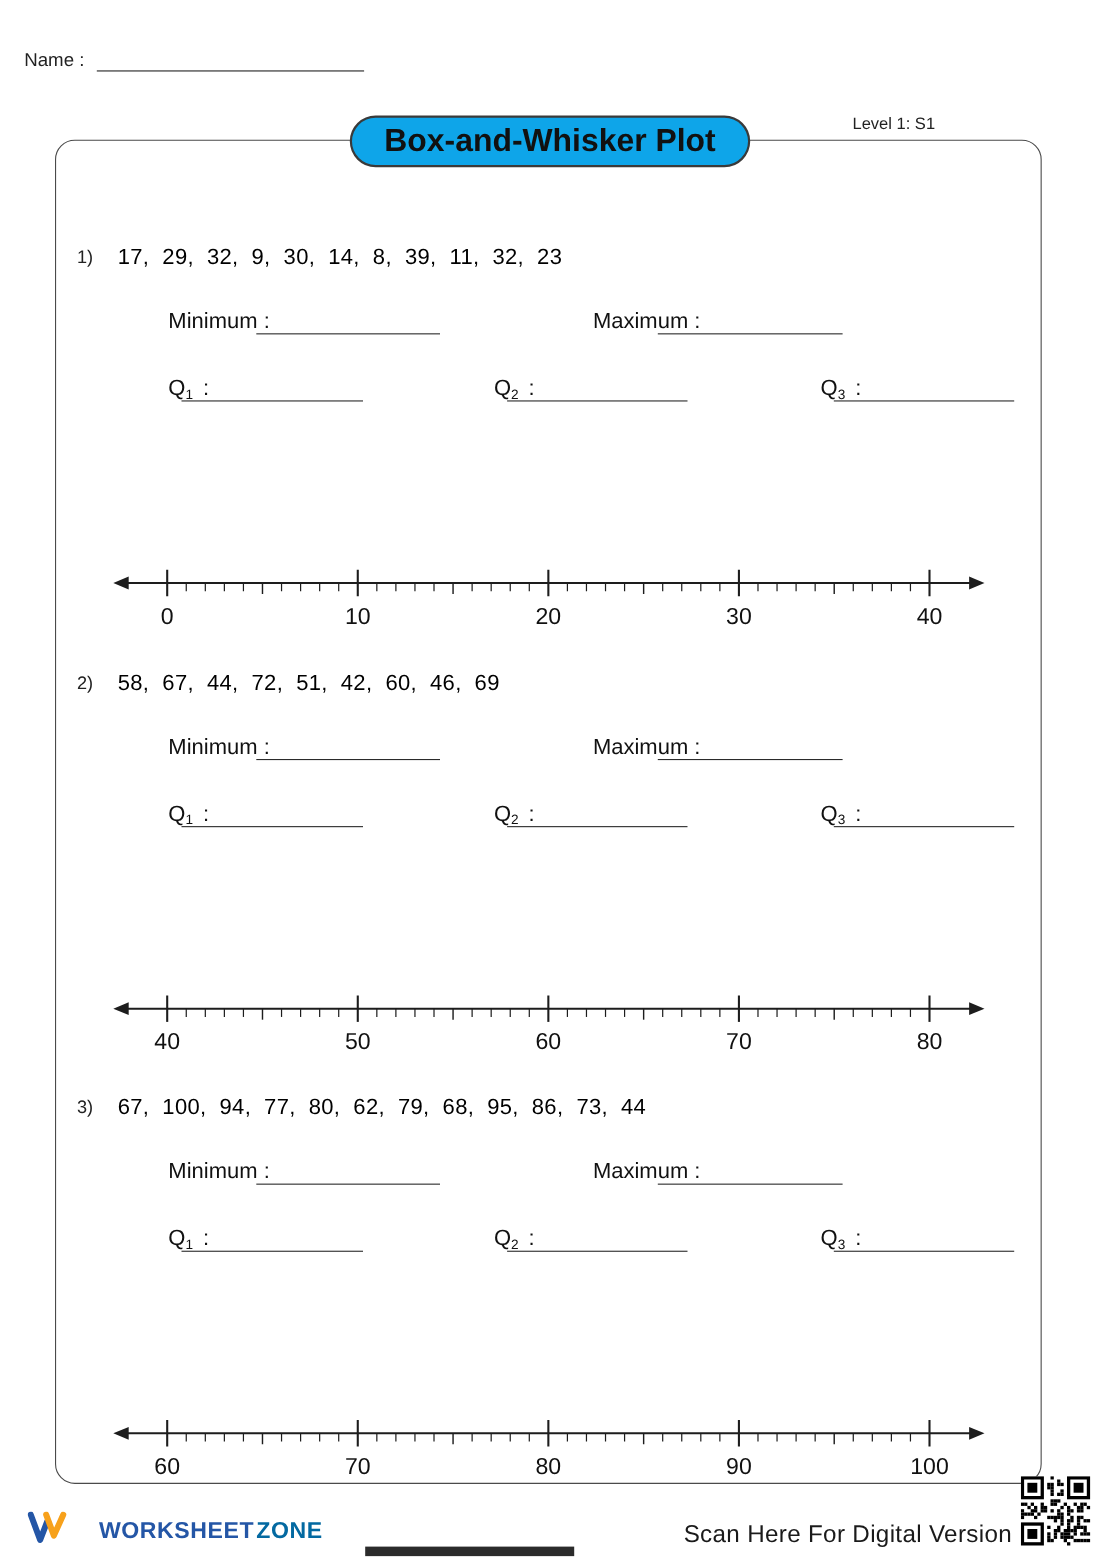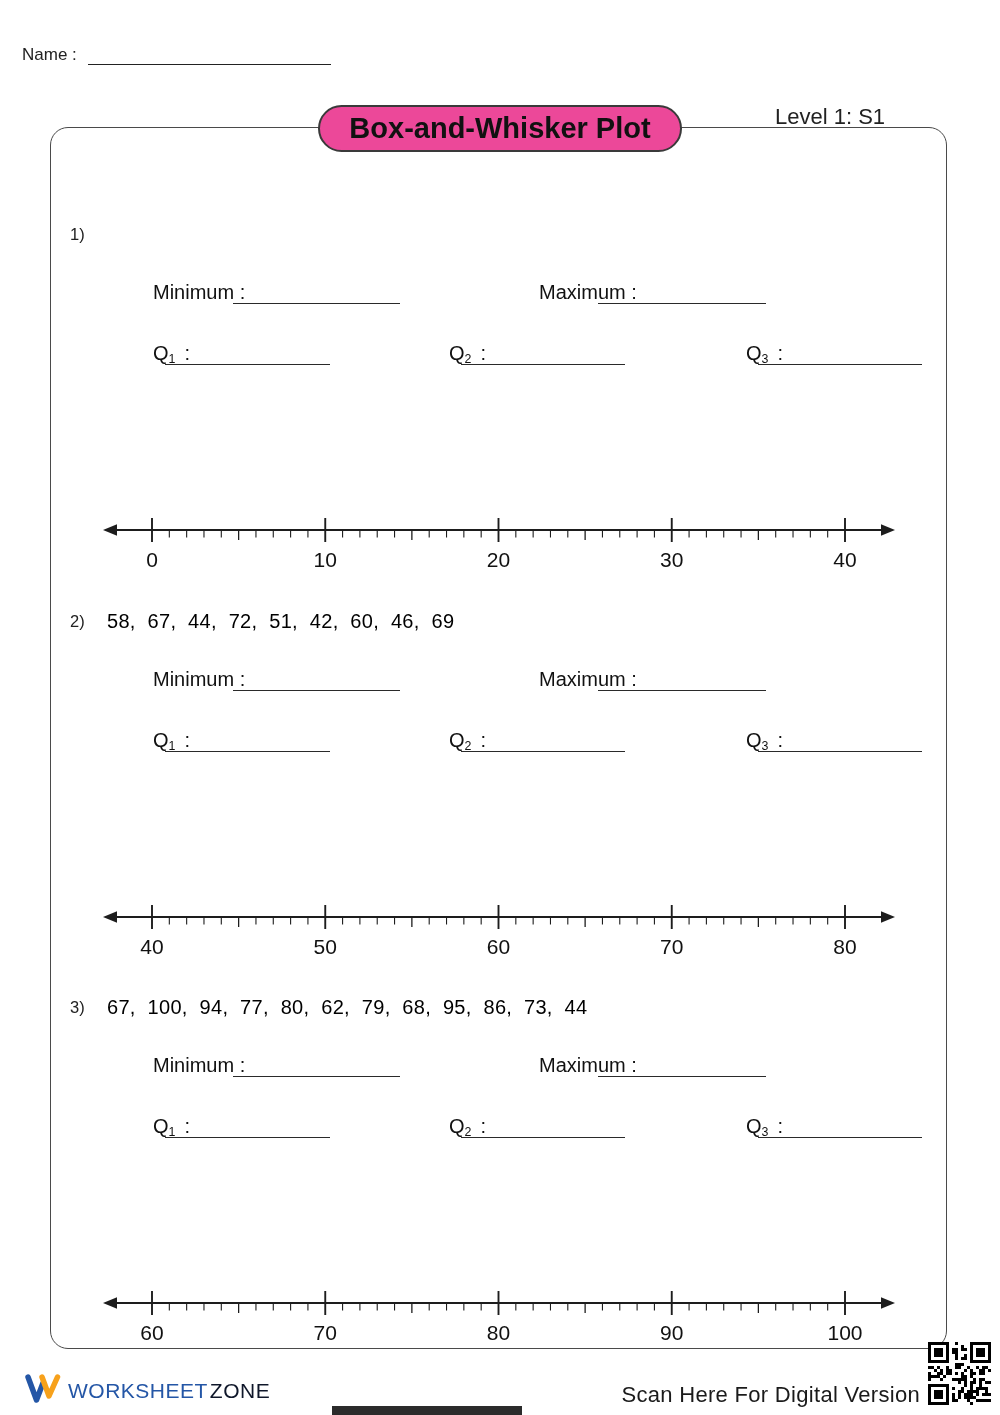--- a/index.html
+++ b/index.html
@@ -13,29 +13,29 @@
     width: 1000px;
     height: 1415px;
     background: #ffffff;
     overflow: hidden;
   }
   .abs { position: absolute; }
 
   .name-label { left: 22px; top: 45px; font-size: 17px; color: #222; }
   .name-line { left: 88px; top: 44px; width: 243px; height: 21px; border-bottom: 1.6px solid #222; }
 
-  .level-tag { left: 775px; top: 104px; font-size: 22px; color: #222; }
+  .level-tag { left: 775px; top: 104px; font-size: 15px; color: #222; }
 
   .sheet-border {
     left: 50px; top: 127px; width: 897px; height: 1222px;
     border: 1.6px solid #4a4a4a; border-radius: 18px; background: #fff;
   }
   .title-box {
     left: 318px; top: 105px; width: 364px; height: 47px;
-    border: 2.2px solid #3a3a3a; border-radius: 24px; background: #ec4899;
+    border: 2.2px solid #3a3a3a; border-radius: 24px; background: #0ea5e9;
     display: flex; align-items: center; justify-content: center;
     font-size: 29px; font-weight: 700; color: #111; z-index: 2; text-align: right;
   }
   .instruction { left: 70px; top: 176px; font-size: 19.5px; color: #111; }
 
   .problem { left: 50px; width: 897px; height: 360px; }
   .p1 { top: 223px; } .p2 { top: 610px; } .p3 { top: 996px; }
 
   .p-number { position: absolute; left: 20px; top: 2px; font-size: 16.5px; color: #222; }
   .p-values {
@@ -61,23 +61,23 @@
   .q3-blank  { left: 708px; width: 164px; }
 
   .numberline { position: absolute; left: 49px; top: 289px; width: 800px; height: 60px; }
   .numberline svg text {
     font-family: "Liberation Sans", "DejaVu Sans", sans-serif;
   }
 
   .footer-logo {
     left: 25px; top: 1374px; display: flex; align-items: center; gap: 7px;
   }
-  .brand { font-size: 21px; font-weight: 400; letter-spacing: 0.5px; display: flex; gap: 2px; }
+  .brand { font-size: 21px; font-weight: 700; letter-spacing: 0.5px; display: flex; gap: 2px; margin-left: 22px; }
   .brand-first { color: #2456a6; }
-  .brand-second { color: #0f172a; }
+  .brand-second { color: #0369a1; }
 
   .scan-text { right: 80px; top: 1382px; font-size: 22px; color: #1a1a1a; letter-spacing: 0.3px; }
   .qr { left: 928px; top: 1342px; width: 64px; height: 64px; }
   .bottom-bar { left: 332px; top: 1406px; width: 190px; height: 9px; background: #2b2b2b; }
 </style>
 </head>
 <body>
 
 <div class="page">
 
@@ -87,20 +87,21 @@
   <span class="abs level-tag">Level 1: S1</span>
 
   <div class="abs sheet-border"></div>
   <div class="abs title-box">
     <span>Box-and-Whisker Plot</span>
   </div>
 
 
   <div class="abs problem p1">
     <span class="p-number">1)</span>
+    <span class="p-values">17, 29, 32, 9, 30, 14, 8, 39, 11, 32, 23</span>
     <div class="row-minmax">
       <span class="flabel min-label">Minimum :</span>
       <div class="blank min-blank"></div>
       <span class="flabel max-label">Maximum :</span>
       <div class="blank max-blank"></div>
     </div>
     <div class="row-q">
       <span class="flabel qlabel q1-label"><span>Q</span><sub>1</sub><span class="colon">:</span></span>
       <div class="blank q1-blank"></div>
       <span class="flabel qlabel q2-label"><span>Q</span><sub>2</sub><span class="colon">:</span></span>

